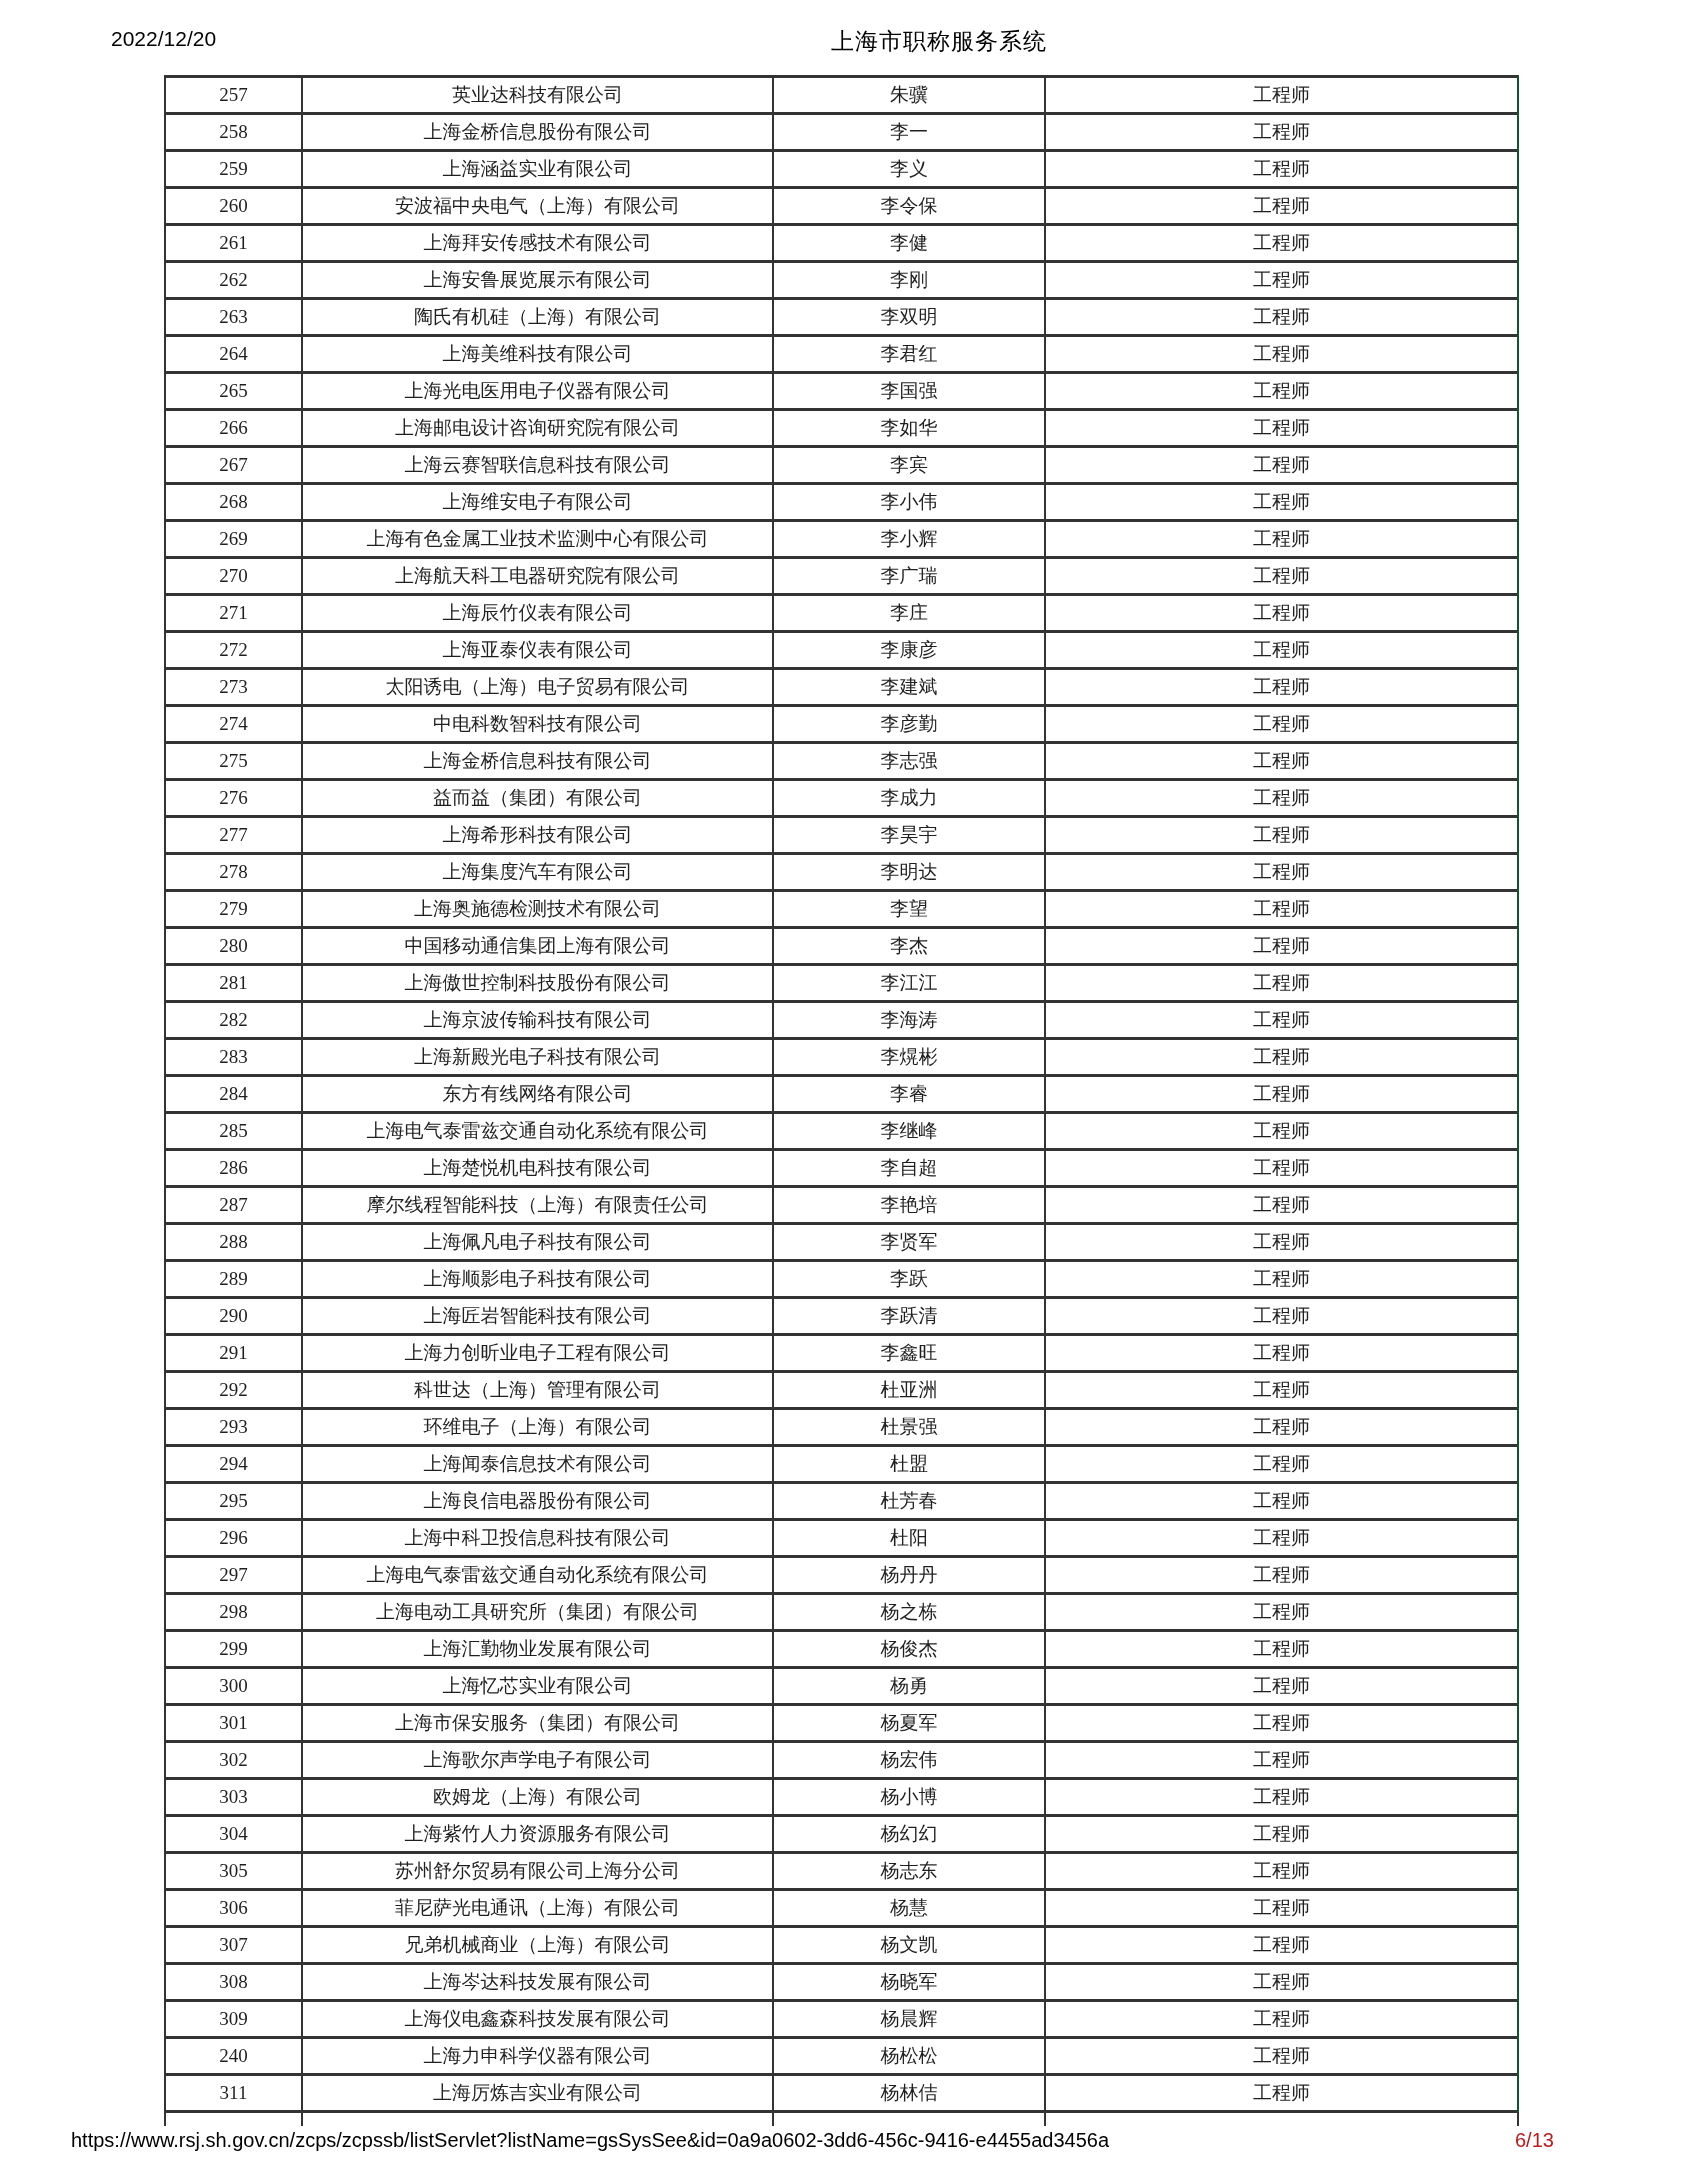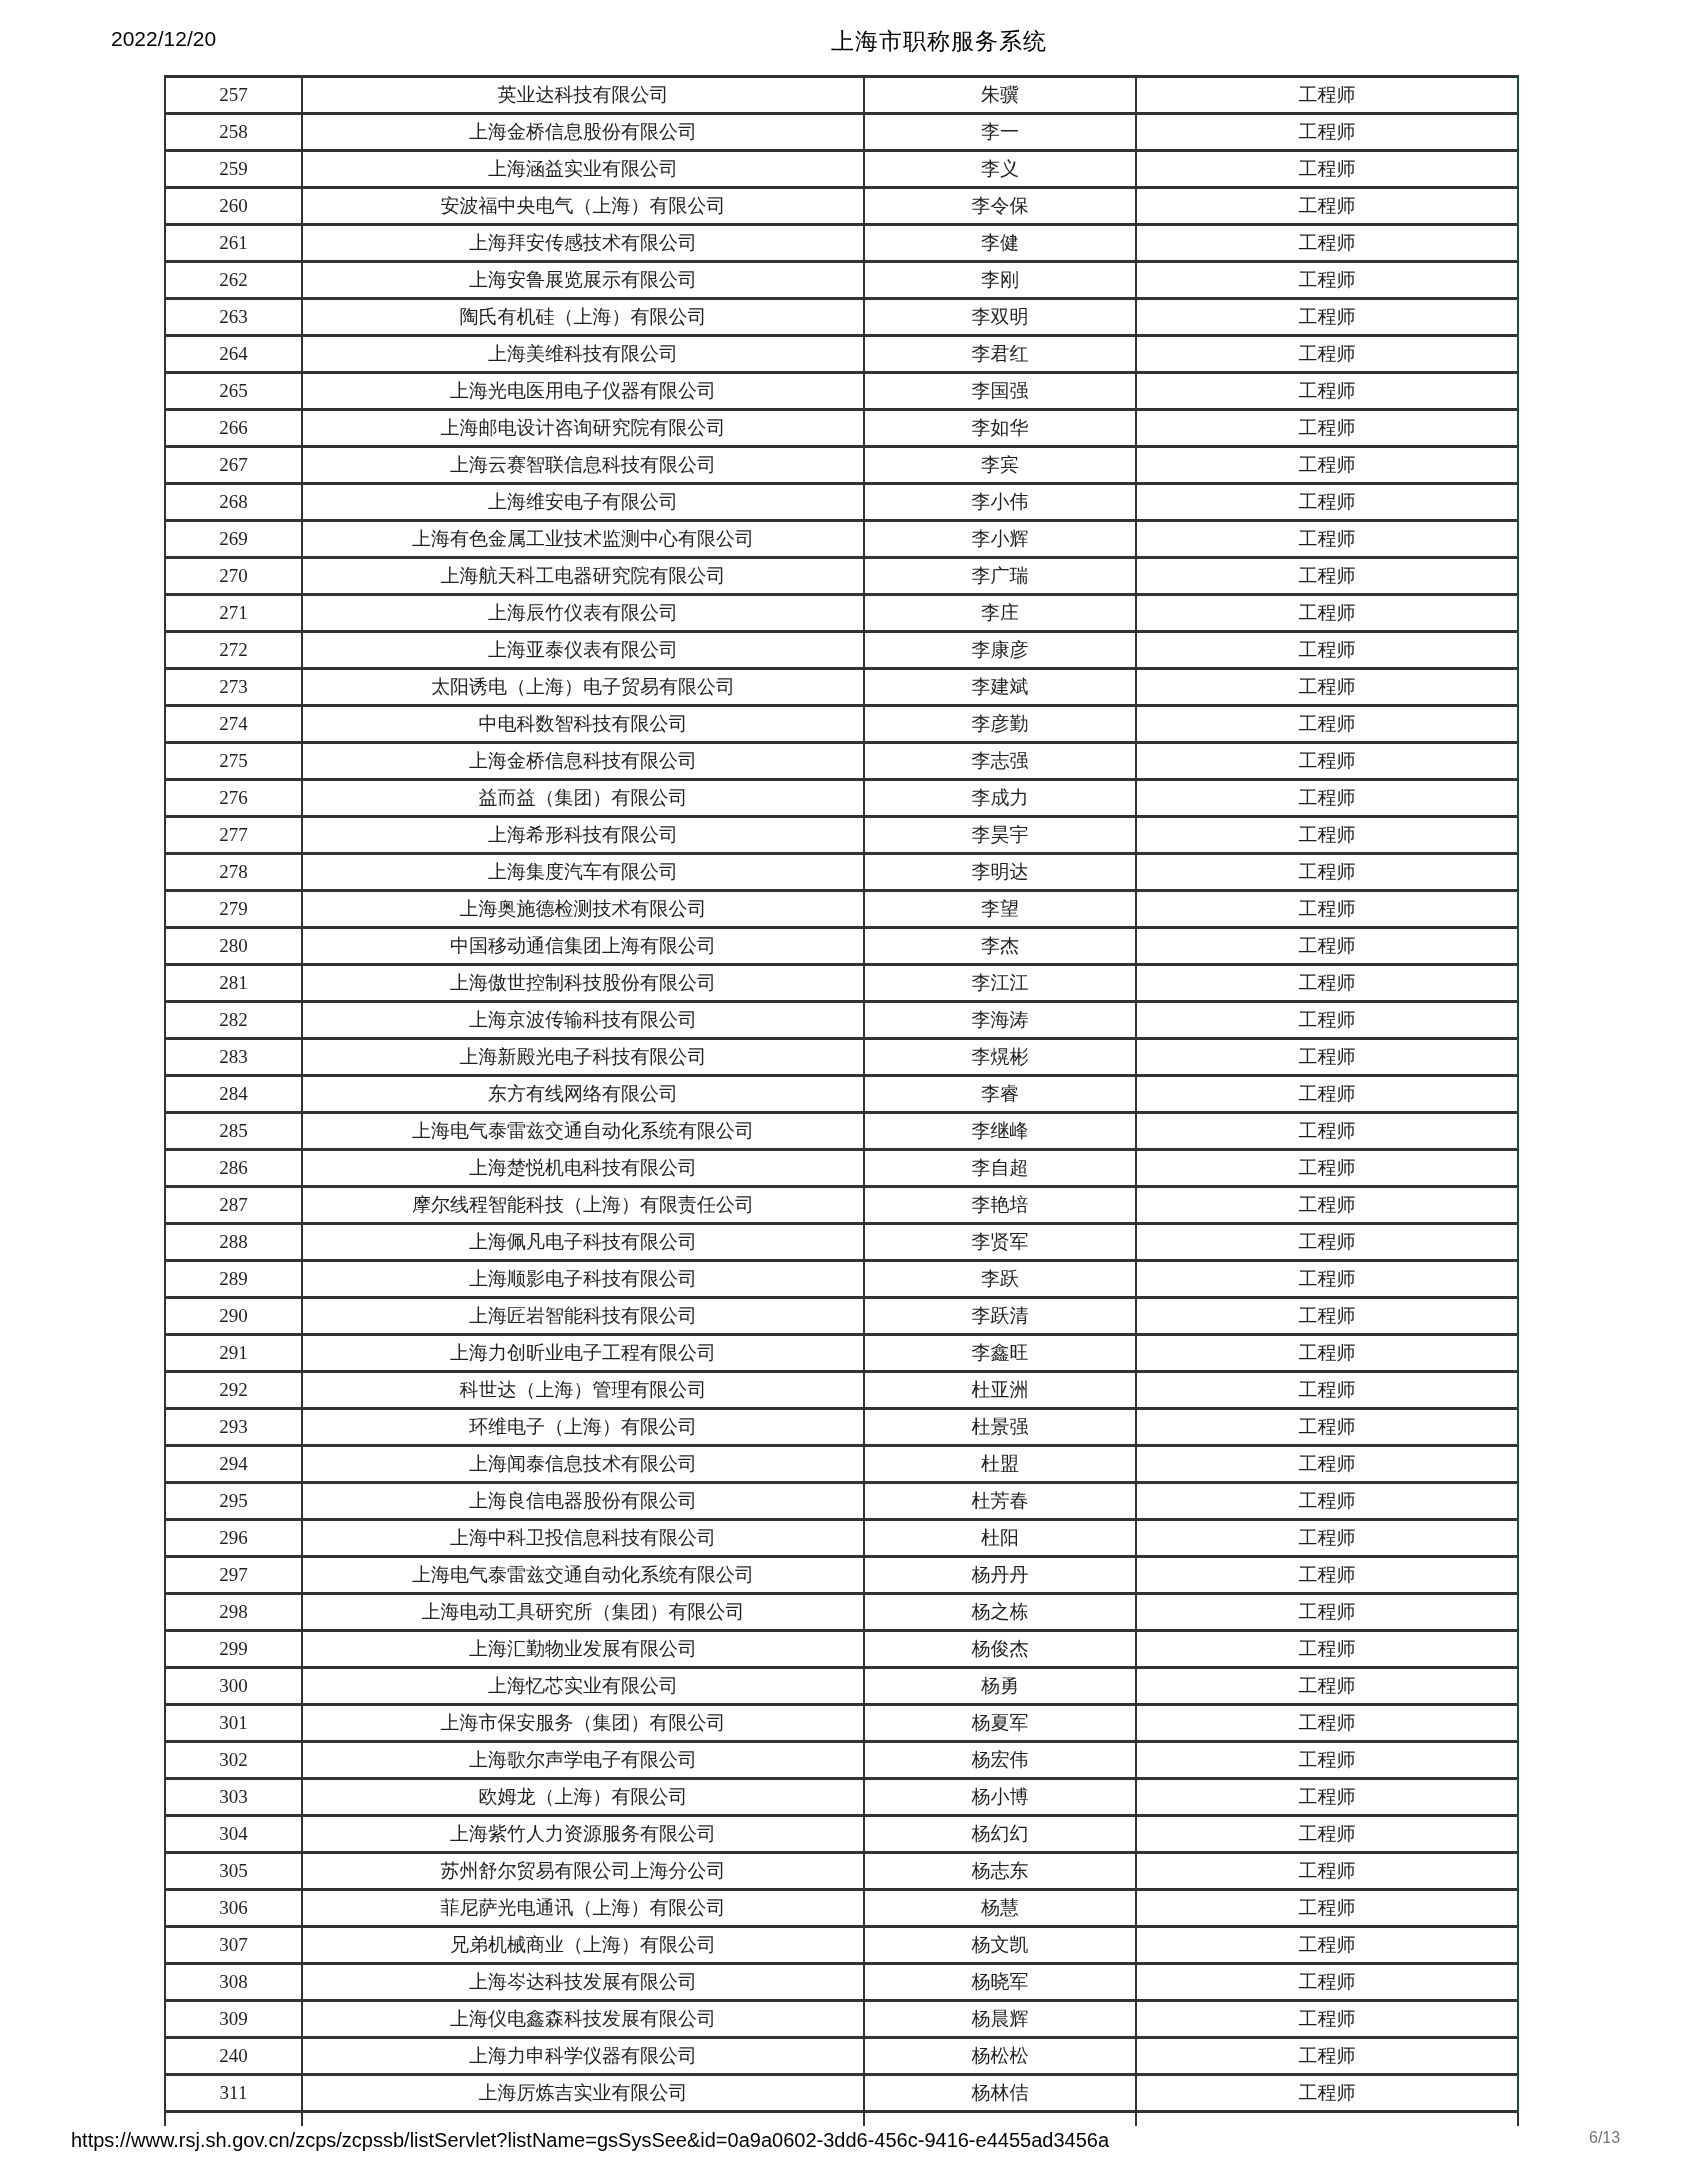--- a/index.html
+++ b/index.html
@@ -37,42 +37,42 @@
   }
   .cell{
     display:flex;align-items:center;justify-content:center;
     box-sizing:border-box;
     border-right:2px solid #333;
     font-size:19px;
     white-space:nowrap;
     overflow:hidden;
   }
   .c1{width:137px;}
-  .c2{width:562px;}
+  .c2{width:471px;}
   .c3{width:272px;text-align:right;}
   .c4{flex:1;border-right:none;border-radius:6px;}
   .partial-row{
     position:absolute;left:164px;top:2112px;width:1355px;height:14px;
     box-sizing:border-box;
     border-left:2px solid #333;
     border-right:2px solid #333;
     display:flex;
     overflow:hidden;
   }
   .partial-row .cell{border-bottom:none;background:transparent;}
   .footer-url{
     position:absolute;left:71px;top:2129px;
     font-family:"Liberation Sans", sans-serif;
     font-size:20px;color:#000;
     white-space:nowrap;
   }
   .page-indicator{
-    position:absolute;left:1589px;top:2129px;
+    position:absolute;left:1515px;top:2129px;
     font-family:"Liberation Sans", sans-serif;
-    font-size:16px;color:#737373;
+    font-size:20px;color:#b91c1c;
   }
 </style>
 </head>
 <body>
 
 <div class="page">
 
   <span class="print-date">2022/12/20</span>
   <span class="page-title">上海市职称服务系统</span>
 

